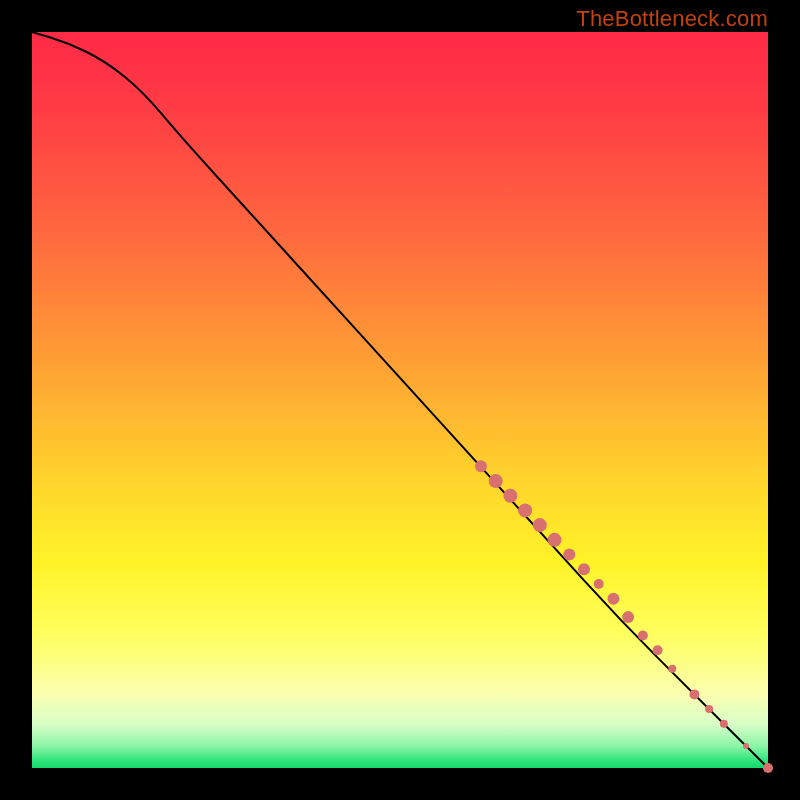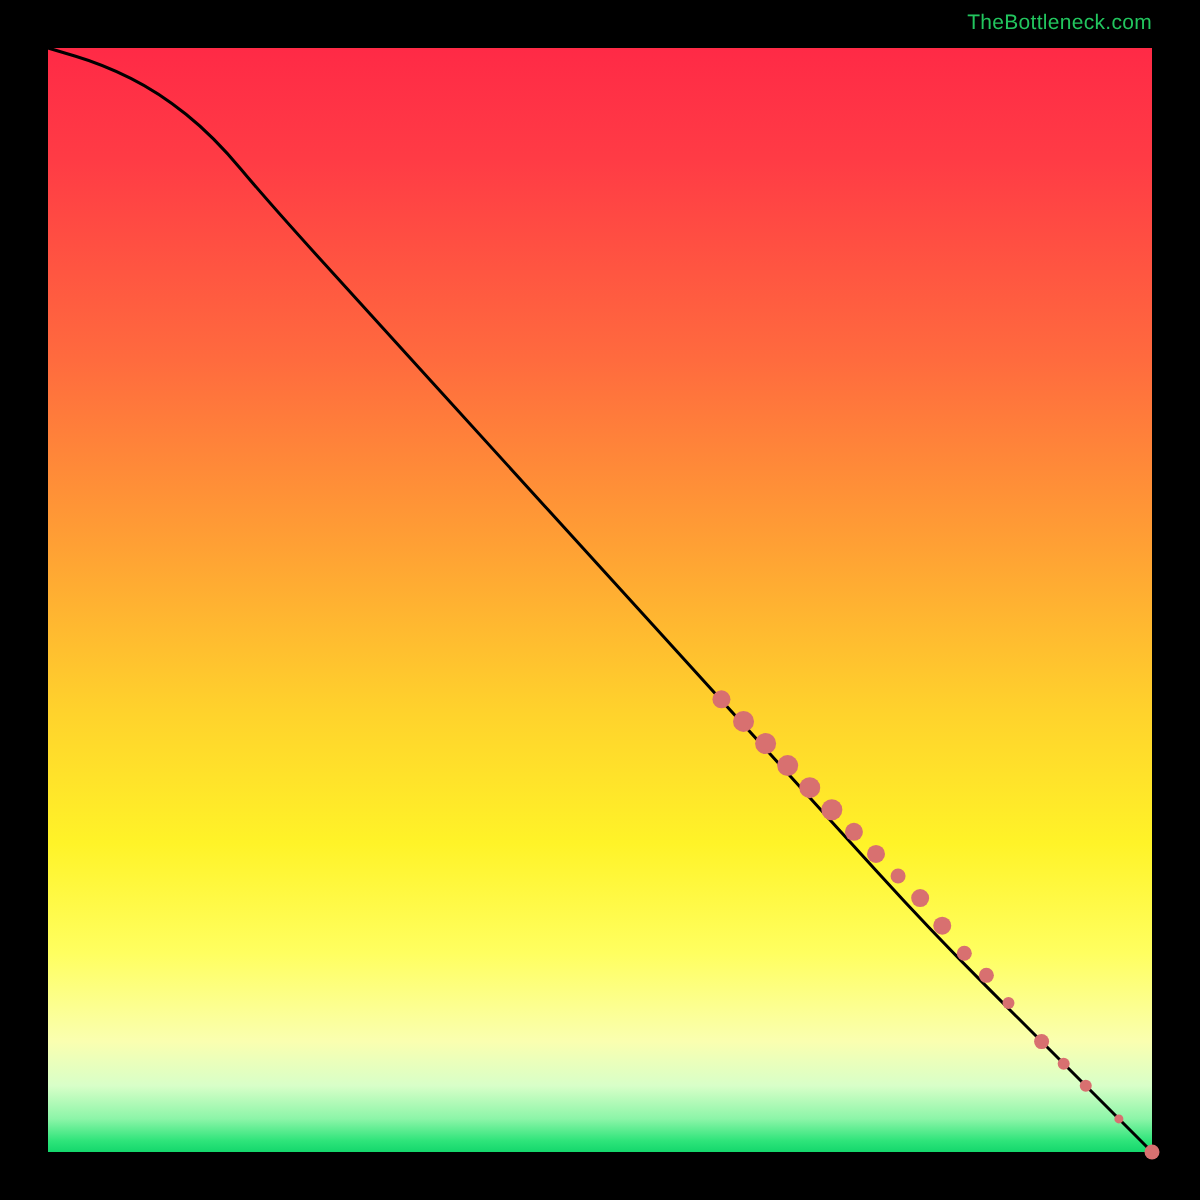--- a/index.html
+++ b/index.html
@@ -35,22 +35,22 @@
       #d8ffc8 94%,
       #8cf5a8 97%,
       #2ee47a 99%,
       #14d76c 100%
     );
   }
   .watermark {
     position: absolute;
     top: -26px;
     right: 0;
-    color: #22c55e;
-    font-size: 14px;
+    color: #c2410c;
+    font-size: 22px;
     font-weight: 400;
     letter-spacing: 0.2px;
     user-select: none;
   }
   svg.curve {
     position: absolute;
     inset: 0;
     width: 736px;
     height: 736px;
     overflow: visible;

